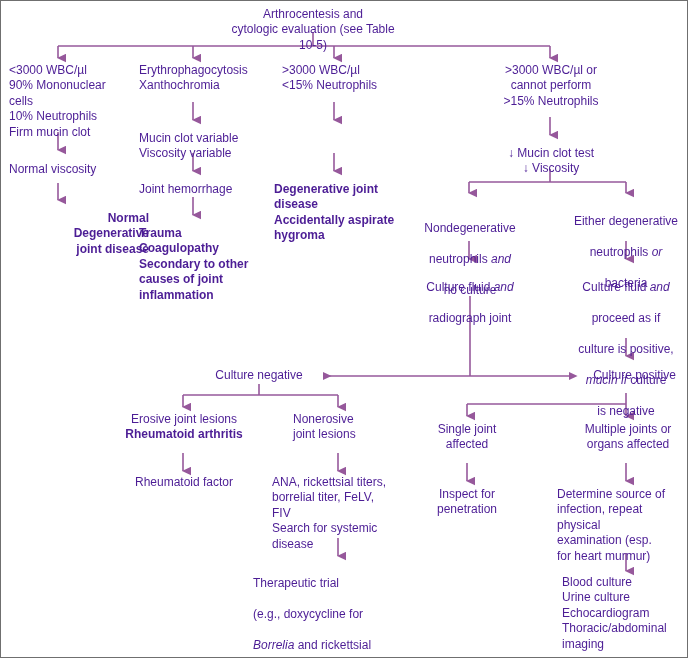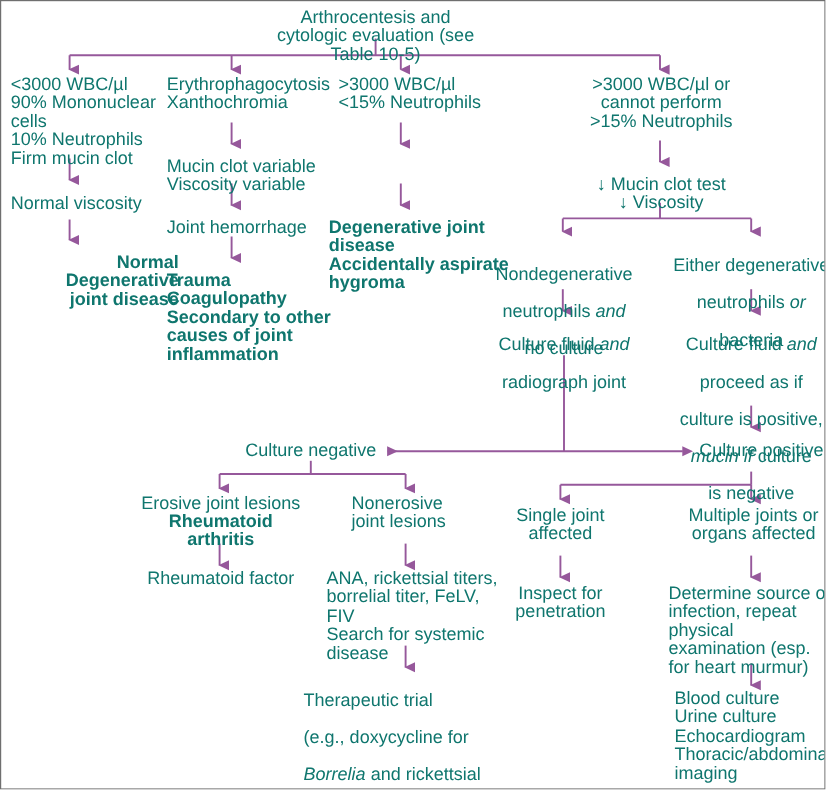--- a/index.html
+++ b/index.html
@@ -23,23 +23,23 @@
   #connector-layer {
     position: absolute;
     left: 0;
     top: 0;
     width: 688px;
     height: 658px;
     pointer-events: none;
   }
   .node {
     position: absolute;
-    font-size: 15px;
+    font-size: 12px;
     line-height: 15.4px;
-    color: #0f766e;
+    color: #4c1d95;
     white-space: pre-line;
   }
   .node.c  { text-align: center; }
   .node.l  { text-align: left; }
   .node.b  { font-weight: bold; }
   .it { font-style: italic; }
 </style>
 </head>
 <body>
 

